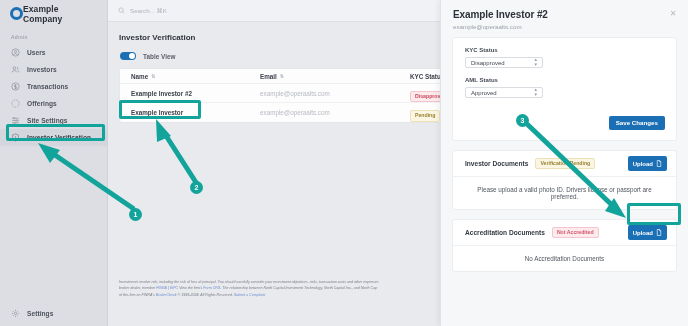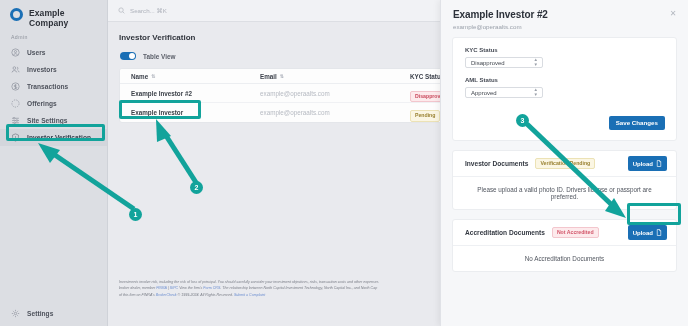--- a/index.html
+++ b/index.html
@@ -11,21 +11,21 @@
   }
   #app { position: relative; width: 688px; height: 326px; }
 
   
   .sidebar {
     position: absolute; left: 0; top: 0; width: 108px; height: 326px;
     background: #dcdee3; border-right: 1px solid #cfd2d8;
     display: flex; flex-direction: column;
   }
   .brand {
-    display: flex; gap: 6px;
+    display: flex; align-items: center; 
     padding: 8px 9px 9px 10px; height: 28px;
   }
   .brand-logo {
     width: 13px; height: 13px; border-radius: 50%;
     border: 3px solid #1a6fb5; flex: 0 0 auto;
   }
   .brand-name { font-size: 8.5px; font-weight: bold; color: #2c3038; letter-spacing: .1px; }
 
   .nav-section-label {
     font-size: 5.2px; color: #8d919b; letter-spacing: .4px;

